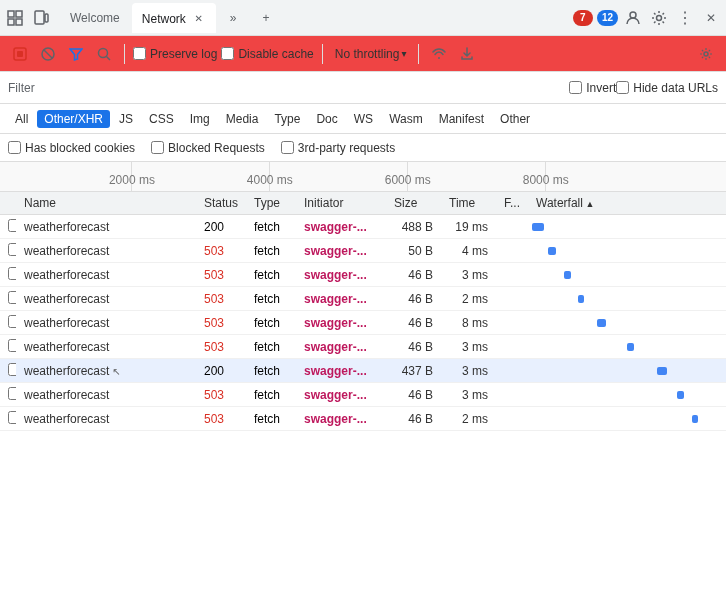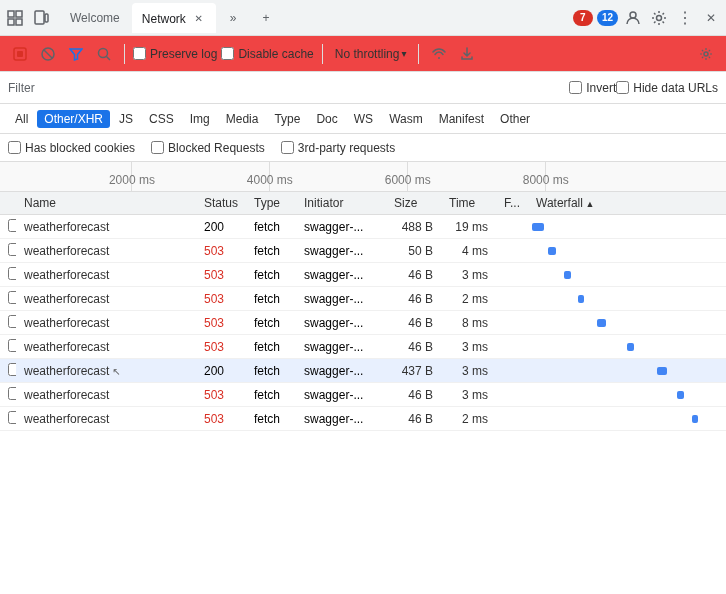--- a/index.html
+++ b/index.html
@@ -232,21 +232,21 @@
     .network-table tbody tr.highlighted { background: #e8f0fe; }
     .network-table tbody td {
       padding: 2px 8px;
       white-space: nowrap;
       overflow: hidden;
       max-width: 0;
     }
     .status-ok { color: #000; }
     .status-err { color: #d93025; }
     .type-cell { color: #000000; }
-    .link-cell { color: #000000; }
+    .link-cell { color: #be185d; font-weight: bold; }
     .size-cell { color: #333; text-align: right; }
     .time-cell { color: #333; text-align: right; }
     .waterfall-cell {
       position: relative;
       min-width: 160px;
     }
     .waterfall-bar {
       position: absolute;
       height: 8px;
       top: 50%;

